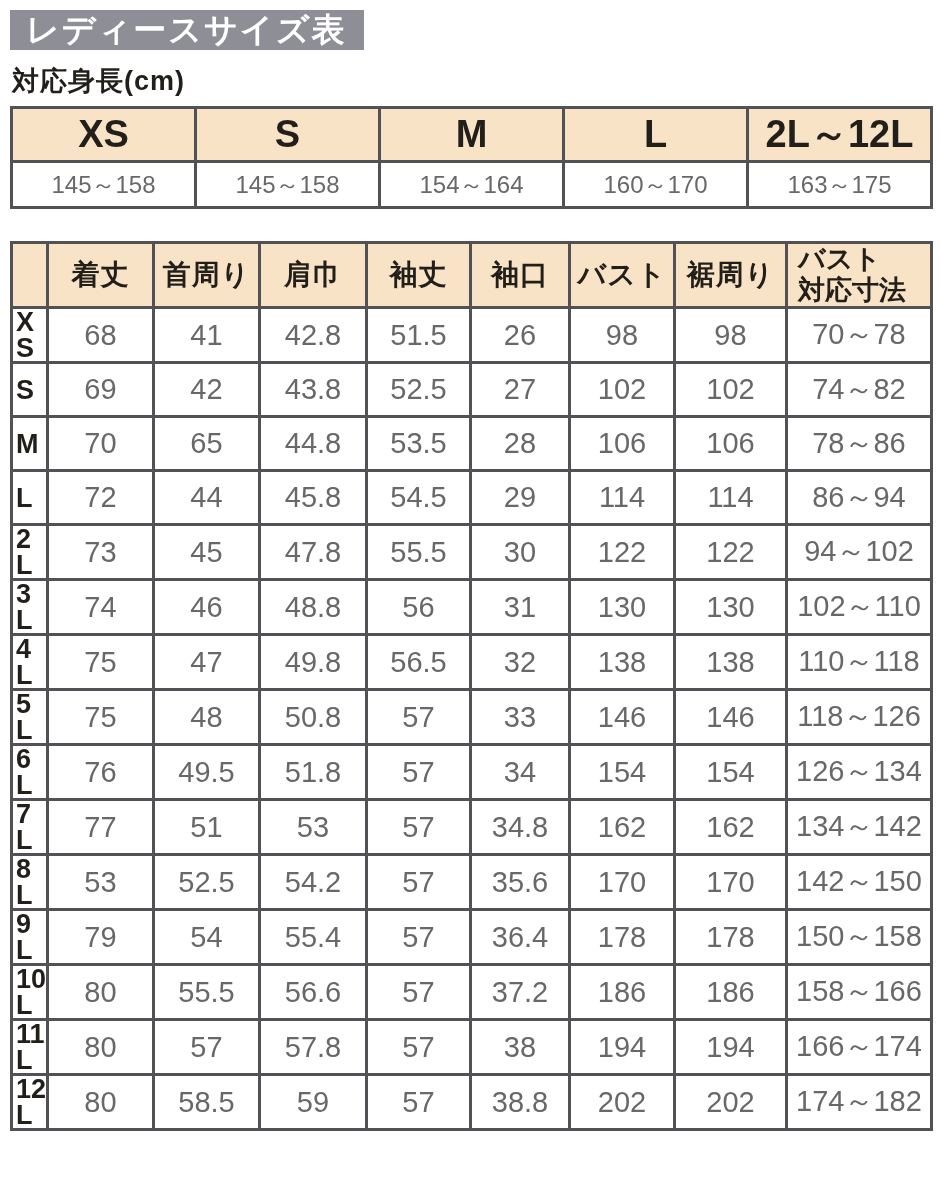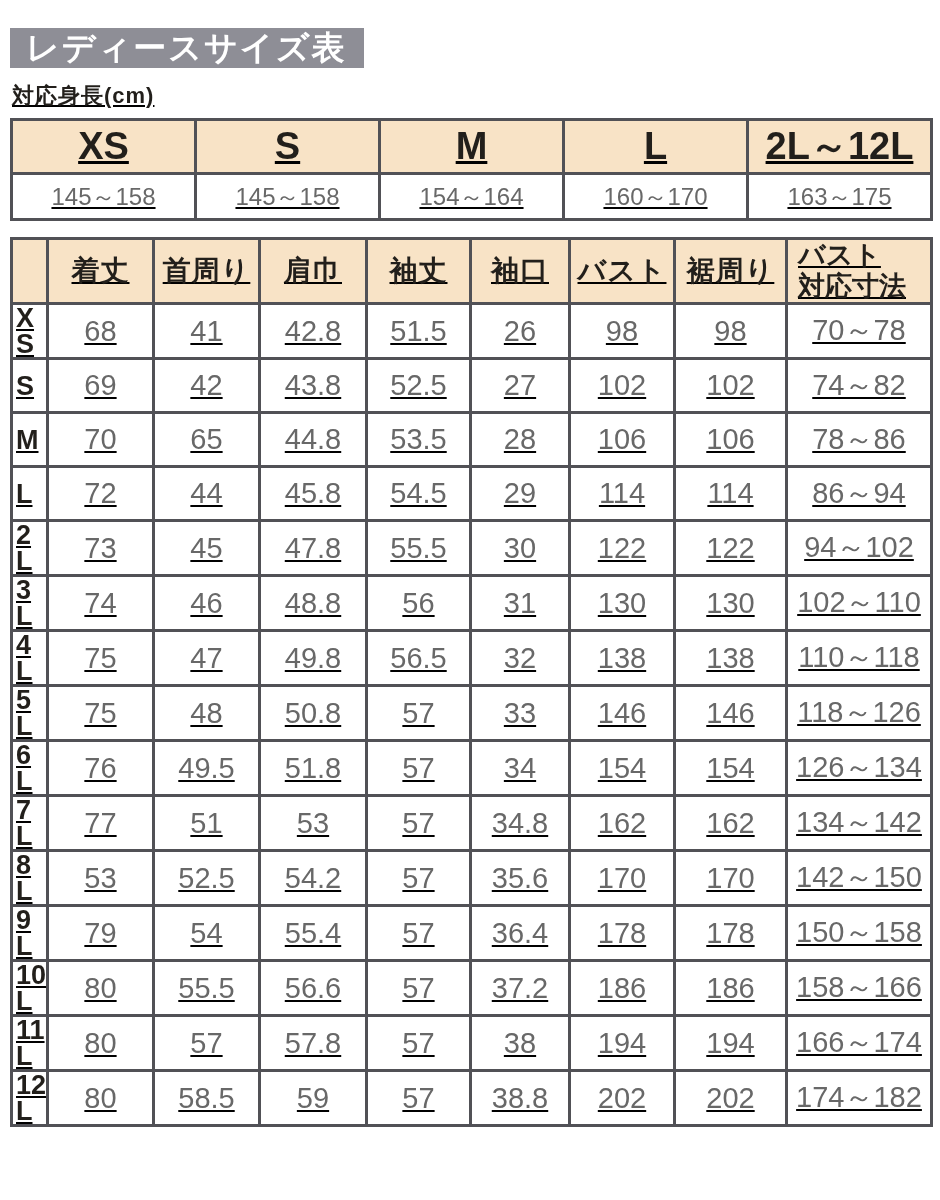--- a/index.html
+++ b/index.html
@@ -10,38 +10,38 @@
     --value-text:#686868;
     --label-text:#221f1b;
   }
   *{box-sizing:border-box;}
   html,body{margin:0;padding:0;}
   body{
     width:940px;height:1200px;background:#ffffff;
     font-family:"Liberation Sans","DejaVu Sans",sans-serif;
     overflow:hidden;
   }
-  .page{padding:28px 10px 0 10px;width:744px;text-decoration:underline;}
+  .page{padding:10px 10px 0 10px;width:744px;}
   .title{
     display:inline-block;background:var(--title-bg);color:var(--title-text);
     font-size:33px;font-weight:bold;line-height:40px;padding:0 18px 0 16px;
     letter-spacing:2px;
   }
   .section-label{
-    font-size:22px;font-weight:bold;color:var(--label-text);
+    font-size:27px;font-weight:bold;color:var(--label-text);
     margin:13px 0 7px 2px;letter-spacing:1px;
   }
   table{border-collapse:collapse;table-layout:fixed;width:920px;}
   th,td{border:3px solid var(--border);text-align:center;vertical-align:middle;padding:0;}
   thead th{background:var(--header-bg);color:var(--label-text);font-weight:bold;}
   
   .height-table thead th{height:33px;font-size:38px;}
   .height-table tbody td{height:46px;font-size:24px;color:var(--value-text);font-weight:normal;}
   
-  .size-table{margin-top:16px;}
+  .size-table{margin-top:32px;}
   .size-table thead th{height:63px;font-size:28px;letter-spacing:1px;}
   .size-table thead th.multiline{text-align:left;padding-left:10px;font-size:27px;line-height:31px;letter-spacing:0;}
   .size-table thead th.multiline span{display:block;}
   .size-table tbody td{height:54px;font-size:29px;color:var(--value-text);}
   .size-table tbody th.row-label{
     background:#ffffff;text-align:left;padding-left:3px;
     font-size:27px;font-weight:bold;color:var(--label-text);line-height:26px;
   }
   .size-table tbody th.row-label span{display:block;}
 </style>

